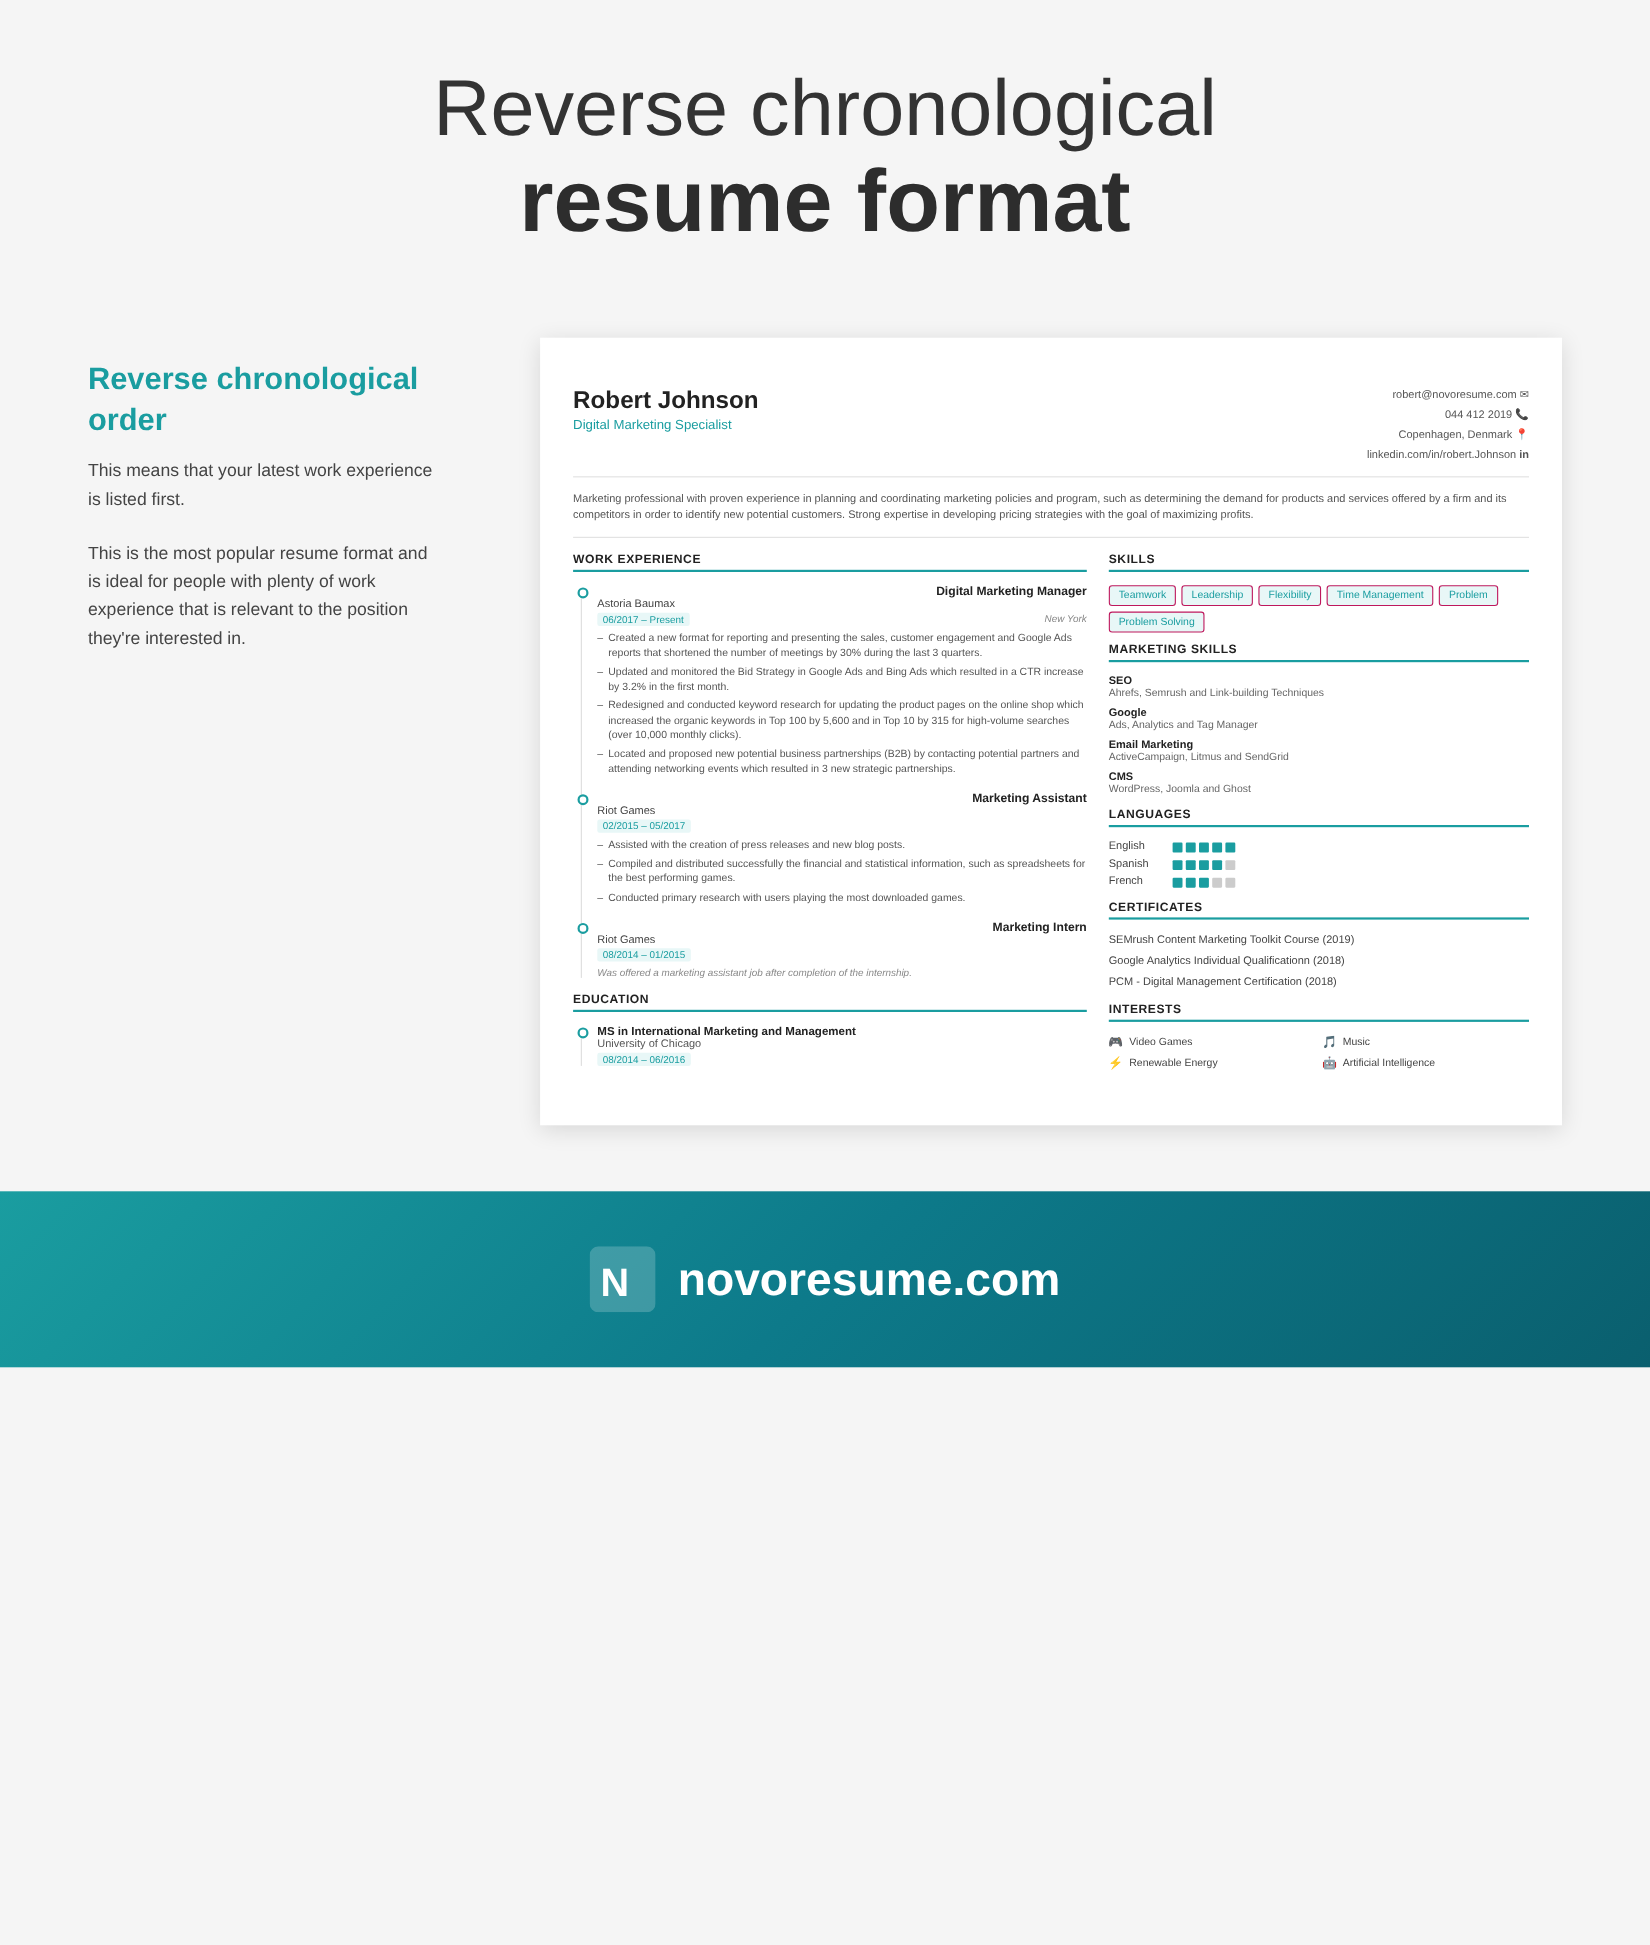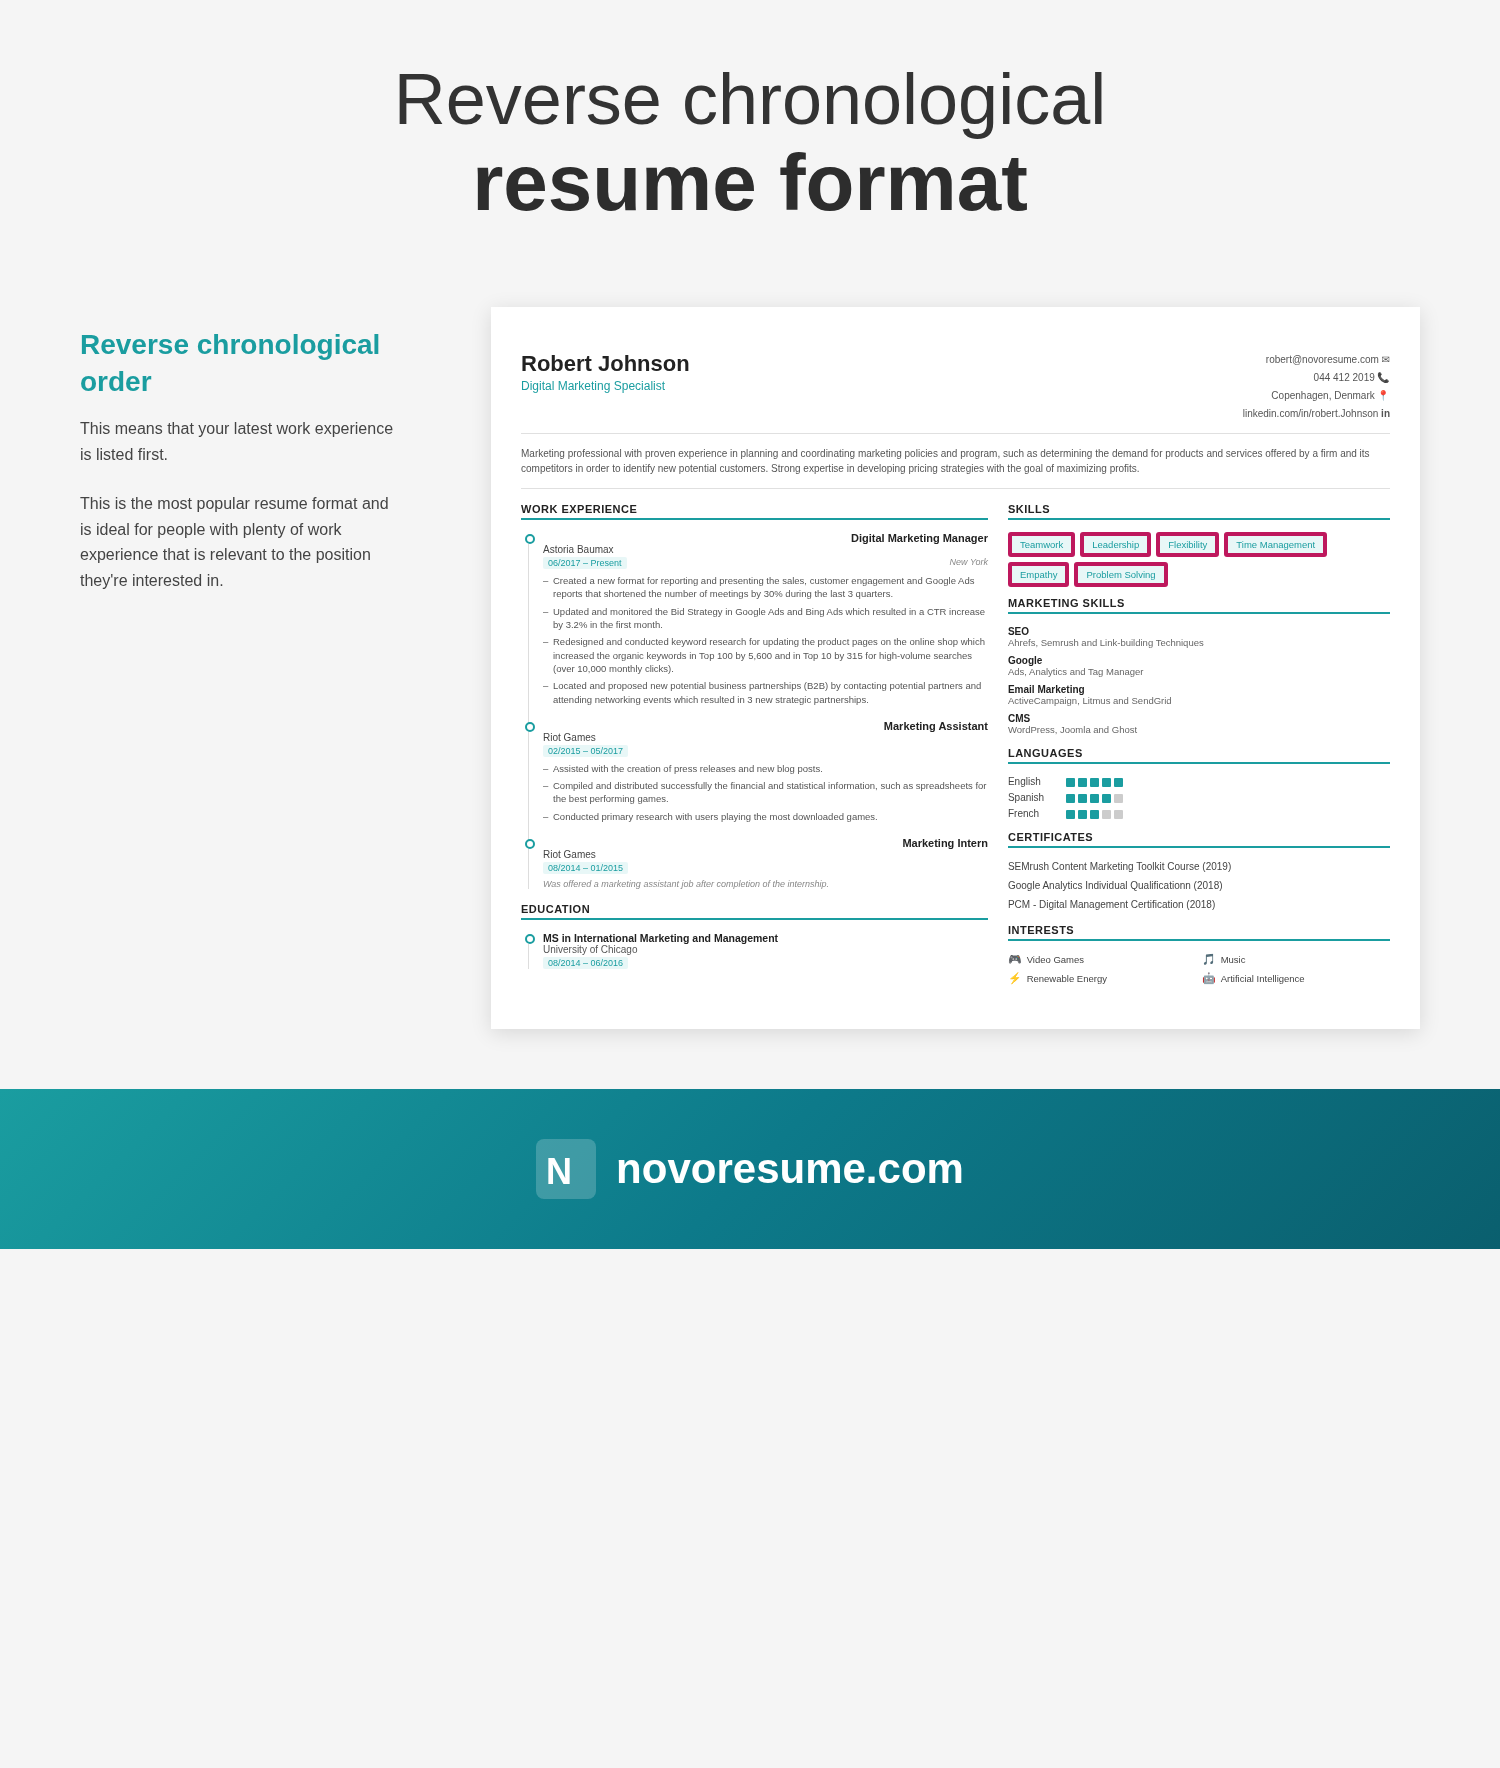--- a/index.html
+++ b/index.html
@@ -202,21 +202,21 @@
 
     
     .skills-tags {
       display: flex;
       flex-wrap: wrap;
       gap: 5px;
       margin-bottom: 10px;
     }
     .skill-tag {
       background: #e8f7f7;
-      border: 4px solid #be185d;
+      border: 1px solid #be185d;
       color: #1a9da0;
       font-size: 9.5px;
       padding: 3px 8px;
       border-radius: 3px;
       text-align: center;
     }
 
     
     .marketing-skill-item {
       margin-bottom: 7px;
@@ -448,21 +448,21 @@
       </div>
 
       <div class="col-right">
 
         <div class="section-title resume-section-gap">SKILLS</div>
         <div class="skills-tags">
           <span class="skill-tag">Teamwork</span>
           <span class="skill-tag">Leadership</span>
           <span class="skill-tag">Flexibility</span>
           <span class="skill-tag">Time Management</span>
-          <span class="skill-tag">Empathy</span>
+          <span class="skill-tag">Problem</span>
           <span class="skill-tag">Problem Solving</span>
         </div>
 
         <div class="section-title resume-section-gap">MARKETING SKILLS</div>
         <div class="marketing-skills-list">
           <div class="marketing-skill-item">
             <div class="marketing-skill-name">SEO</div>
             <div class="marketing-skill-desc">Ahrefs, Semrush and Link-building Techniques</div>
           </div>
           <div class="marketing-skill-item">

